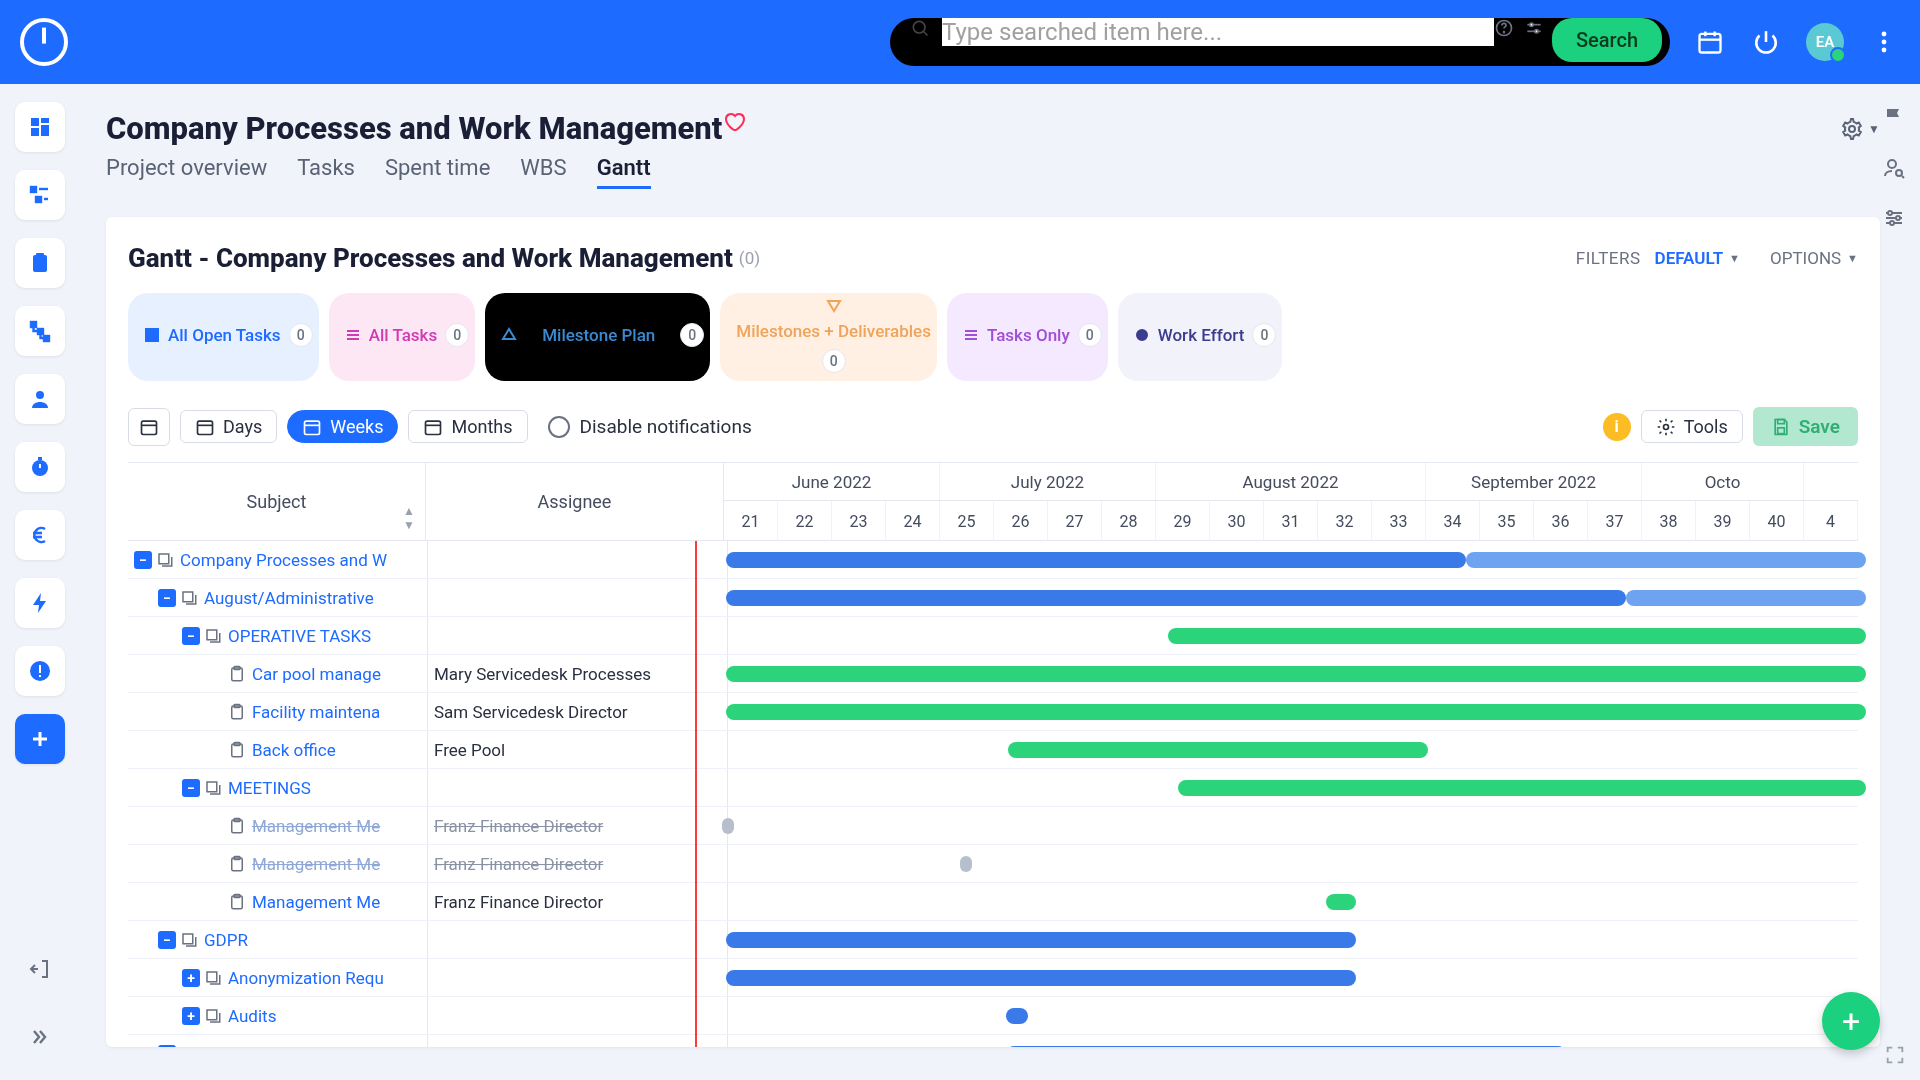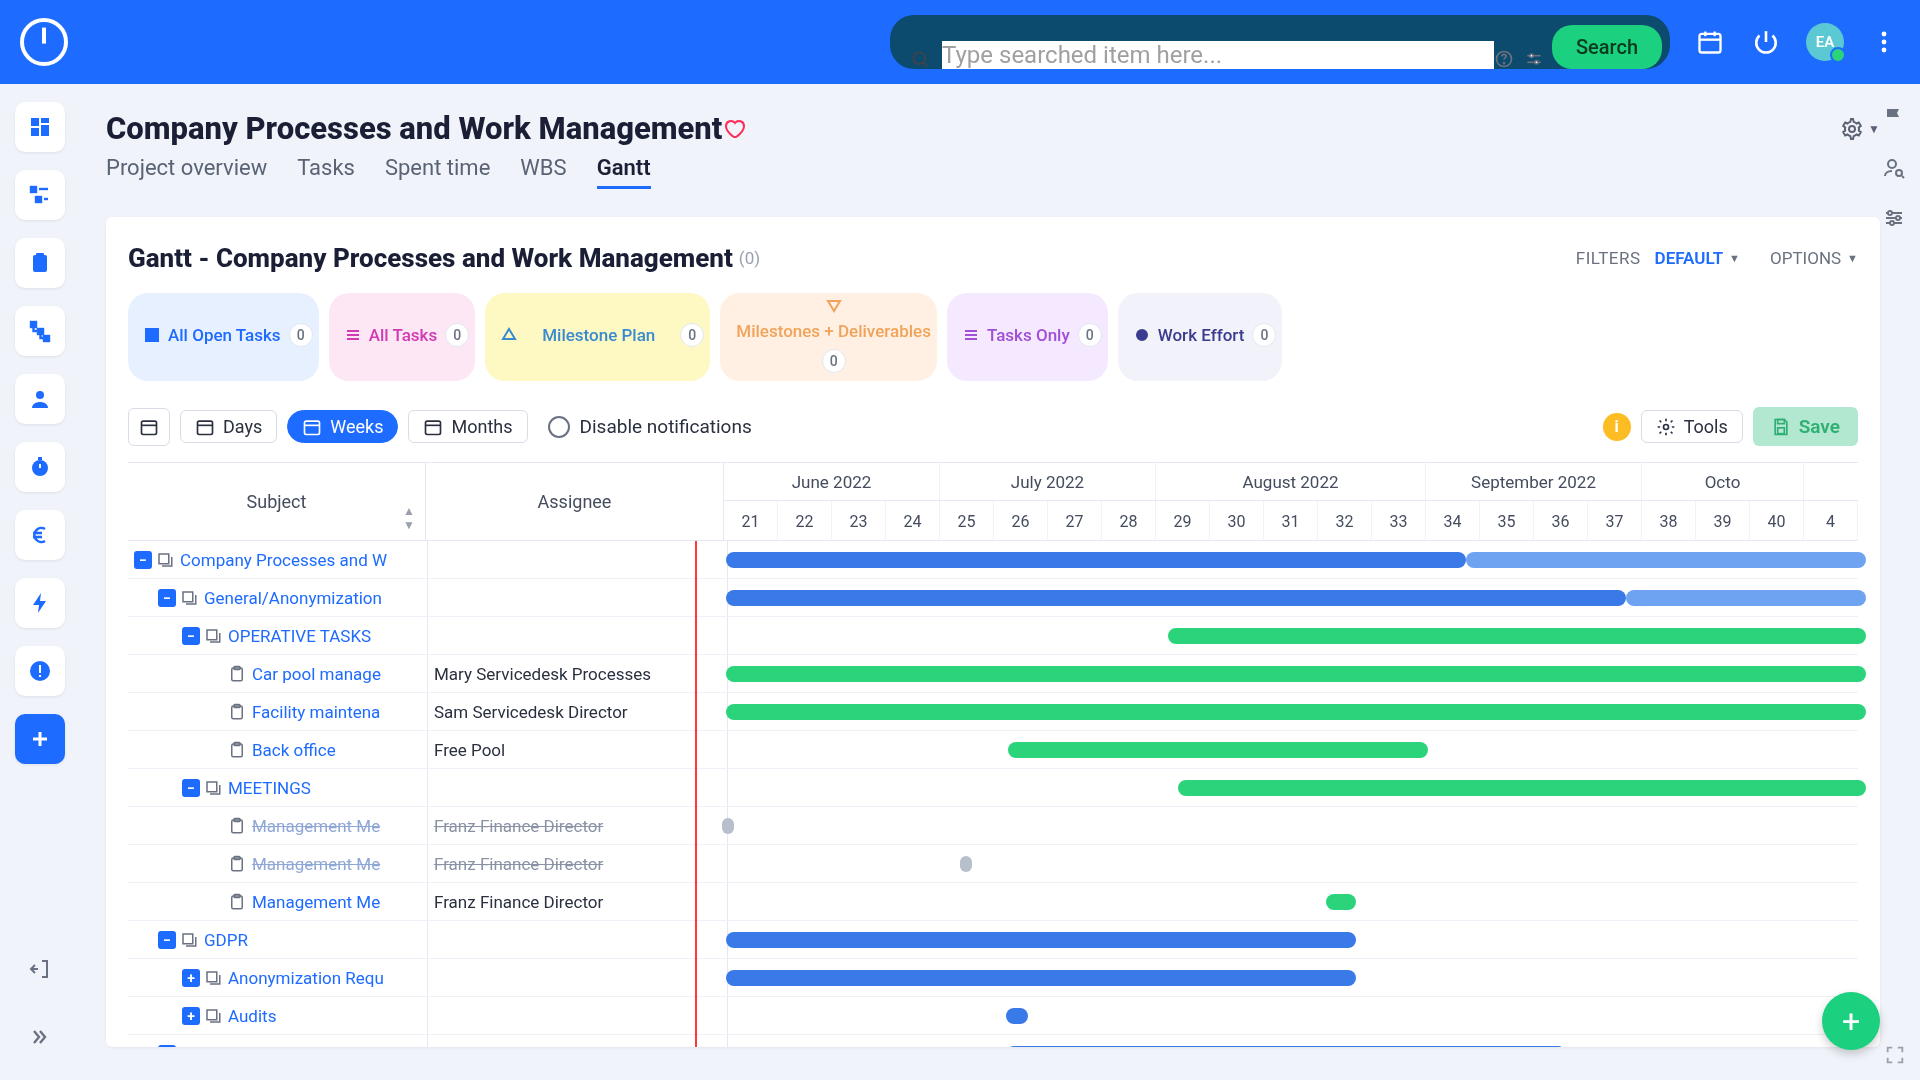--- a/index.html
+++ b/index.html
@@ -3,39 +3,39 @@
 <meta charset="utf-8">
 <style>
 * { margin: 0; padding: 0; box-sizing: border-box; font-family: -apple-system, BlinkMacSystemFont, "Segoe UI", Roboto, sans-serif; }
 body { background: #f0f4fa; width: 1920px; height: 1080px; overflow: hidden; }
 
 
 .top-header { height: 84px; background: #1e6bff; display: flex; align-items: center; padding: 0 20px; }
 .logo { width: 48px; height: 48px; border: 4px solid #fff; border-radius: 50%; position: relative; margin-right: 20px; }
 .logo::after { content: ''; position: absolute; top: 50%; left: 50%; width: 4px; height: 16px; background: #fff; transform: translate(-50%, -90%); }
 .search-wrap { margin-left: auto; display: flex; align-items: center; }
-.search-box { display: flex; align-items: flex-end; background: #0c4a6e; border-radius: 24px; height: 54px; padding: 0 8px 0 20px; width: 780px; }
+.search-box { display: flex; align-items: flex-start; background: #000000; border-radius: 24px; height: 48px; padding: 0 8px 0 20px; width: 780px; }
 .search-box input { border: none; outline: none; font-size: 24px; flex: 1; color: #333; }
 .search-box input::placeholder { color: #a0a0a0; }
 .search-btn { background: #1bd07e; color: #0c3a1f; border: none; border-radius: 20px; padding: 10px 24px; font-size: 20px; font-weight: 500; margin-left: 8px; cursor: pointer; }
 .hdr-icon { color: #fff; width: 32px; height: 32px; margin-left: 24px; display: flex; align-items: center; justify-content: center; cursor: pointer; }
 .avatar { width: 38px; height: 38px; border-radius: 50%; background: #5bc9d4; color: #fff; display: flex; align-items: center; justify-content: center; font-size: 15px; font-weight: 600; position: relative; margin-left: 24px; }
 .avatar::after { content: ''; position: absolute; bottom: -2px; right: -2px; width: 12px; height: 12px; background: #2bd47b; border: 2px solid #1e6bff; border-radius: 50%; }
 
 
 .layout { display: flex; height: calc(100% - 84px); }
 .left-rail { width: 80px; padding: 18px 12px; display: flex; flex-direction: column; gap: 18px; align-items: center; }
 .rail-btn { width: 50px; height: 50px; background: #fff; border-radius: 10px; display: flex; align-items: center; justify-content: center; color: #1e6bff; cursor: pointer; position: relative; box-shadow: 0 1px 3px rgba(0,0,0,.08); }
 .rail-btn.solid { background: #1e6bff; color: #fff; }
 .rail-sep { flex: 1; }
 .rail-btn svg { width: 24px; height: 24px; }
 
 
 .main { flex: 1; padding: 26px 40px 0 26px; position: relative; overflow: hidden; }
-.page-head { display: flex; align-items: center; }
+.page-head { display: flex; }
 .page-title { font-size: 31px; font-weight: 800; color: #1a1f36; }
 .heart { color: #ff2b58; }
 .tabs { display: flex; gap: 30px; margin-top: 8px; }
 .tab { font-size: 22px; color: #5a6275; padding-bottom: 6px; cursor: pointer; }
 .tab.active { color: #1a1f36; font-weight: 600; border-bottom: 3px solid #1e6bff; }
 .gear { margin-left: auto; color: #5a6275; cursor: pointer; display: flex; align-items: center; gap: 4px; }
 
 
 .card { background: #fff; border-radius: 6px; margin-top: 28px; padding: 26px 22px 0; box-shadow: 0 1px 3px rgba(0,0,0,.06); height: 830px; overflow: hidden; }
 .card-head { display: flex; align-items: center; }
@@ -44,21 +44,21 @@
 .filters-lbl { margin-left: auto; color: #6a7180; font-size: 17px; letter-spacing: .5px; }
 .dropdown-a { color: #1e6bff; font-size: 17px; font-weight: 600; margin-left: 14px; display: flex; align-items: center; gap: 6px; cursor: pointer; }
 .options-lbl { color: #6a7180; font-size: 17px; margin-left: 30px; display: flex; align-items: center; gap: 6px; cursor: pointer; }
 
 
 .chips { display: flex; gap: 10px; margin-top: 20px; flex-wrap: wrap; }
 .chip { display: flex; align-items: center; gap: 8px; border-radius: 20px; padding: 4px 6px 8px 16px; font-size: 17px; font-weight: 500; cursor: pointer; }
 .chip .cnt { background: #fff; border-radius: 50%; width: 24px; height: 24px; display: flex; align-items: center; justify-content: center; font-size: 14px; color: #6a7180; border: 1px solid #e2e6ee; }
 .chip.blue { background: #e7f0ff; color: #1e6bff; }
 .chip.pink { background: #fde7f5; color: #d13ab5; }
-.chip.lblue { background: #fef9c3; color: #3a8ad1; gap: 25px; }
+.chip.lblue { background: #000000; color: #3a8ad1; gap: 25px; }
 .chip.orange { background: #fff0e3; color: #f0a35a; flex-direction: column; }
 .chip.purple { background: #f4e9ff; color: #a14fd6; }
 .chip.navy { background: #f2f2fb; color: #3b3b8f; }
 .chip .cic { width: 16px; height: 16px; flex: none; }
 
 
 .toolbar { display: flex; align-items: center; gap: 10px; margin-top: 26px; }
 .t-btn { display: flex; align-items: center; gap: 8px; border: 1px solid #d7dce6; border-radius: 6px; padding: 5px 14px; font-size: 18px; color: #2a3040; cursor: pointer; background: #fff; }
 .t-btn.icon-only { padding: 8px 10px; }
 .t-btn.active { background: #1e6bff; color: #fff; border-color: #1e6bff; border-radius: 17px; }
@@ -475,21 +475,21 @@
               </div>
             </div>
             <div class="g-row">
               <div class="g-cell-subj">
                 <span class="indent" style="width:24px"></span>
                 <span class="toggle">−</span>
                 <svg class="stack-ic" viewBox="0 0 24 24" fill="none" stroke="currentColor" stroke-width="2">
                   <rect x="4" y="4" width="13" height="13"></rect>
                   <path d="M8 20h13V8"></path>
                 </svg>
-                <span class="subj-link">General/Anonymization</span>
+                <span class="subj-link">August/Administrative</span>
               </div>
               <div class="g-cell-asg"></div>
               <div class="g-cell-tl">
                 <div class="bar blue" style="left: -2px; width: 900px;"></div>
                 <div class="bar lblue" style="left: 898px; width: 240px;"></div>
               </div>
             </div>
             <div class="g-row">
               <div class="g-cell-subj">
                 <span class="indent" style="width:48px"></span>

